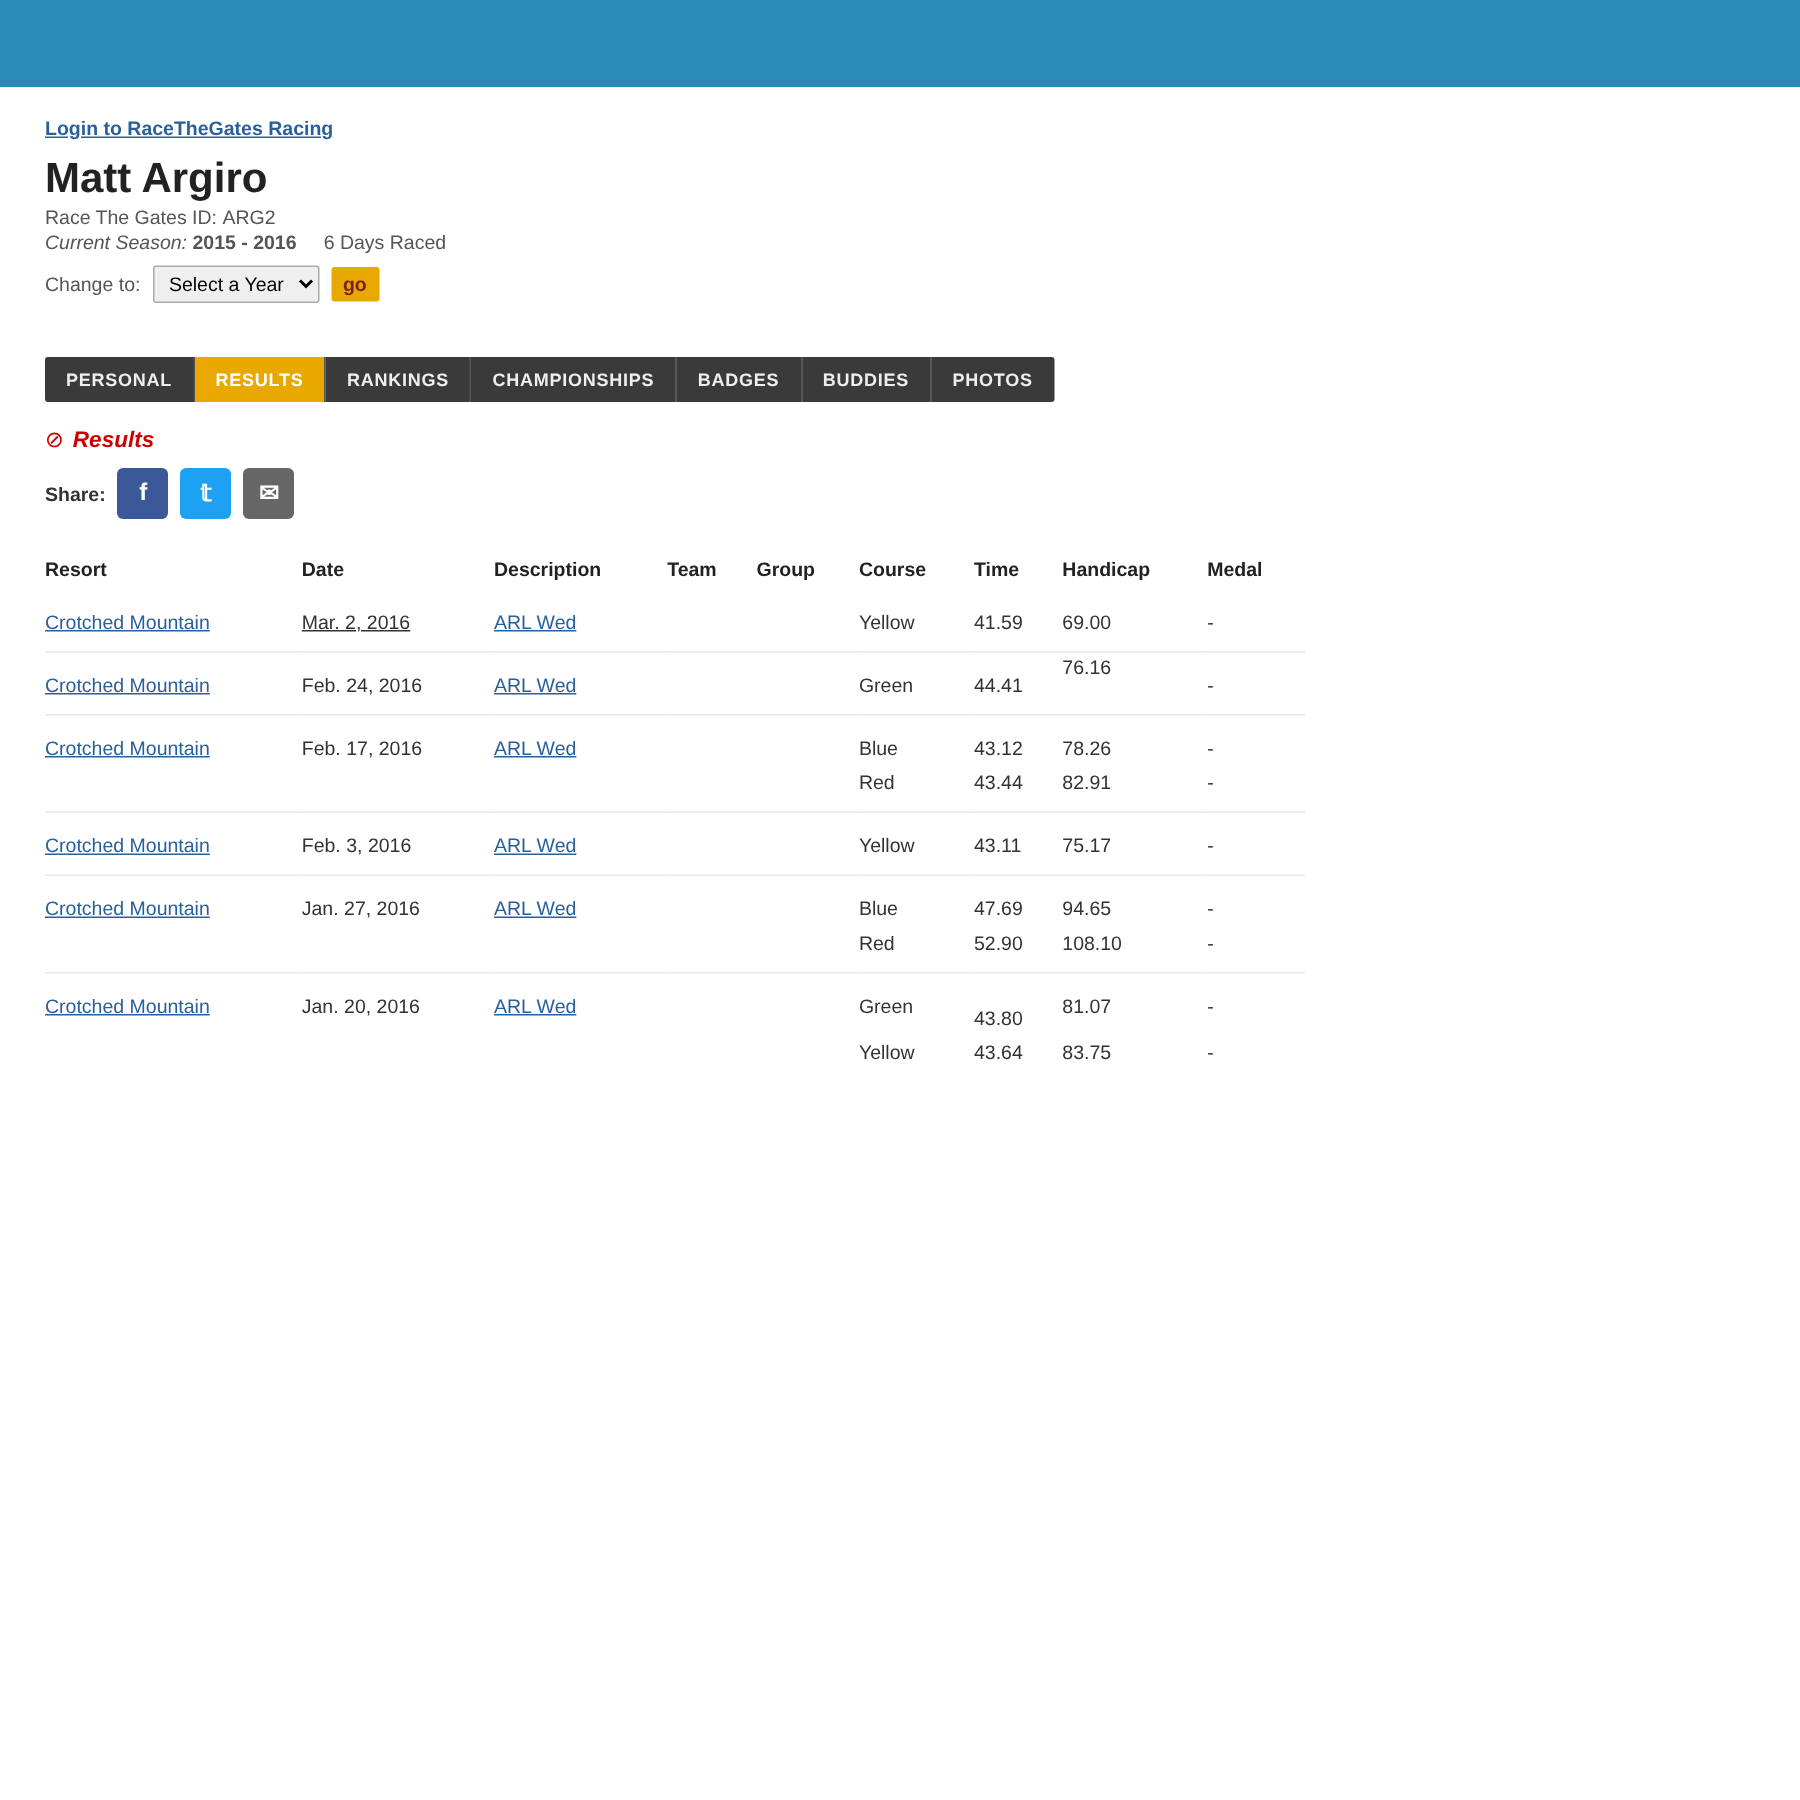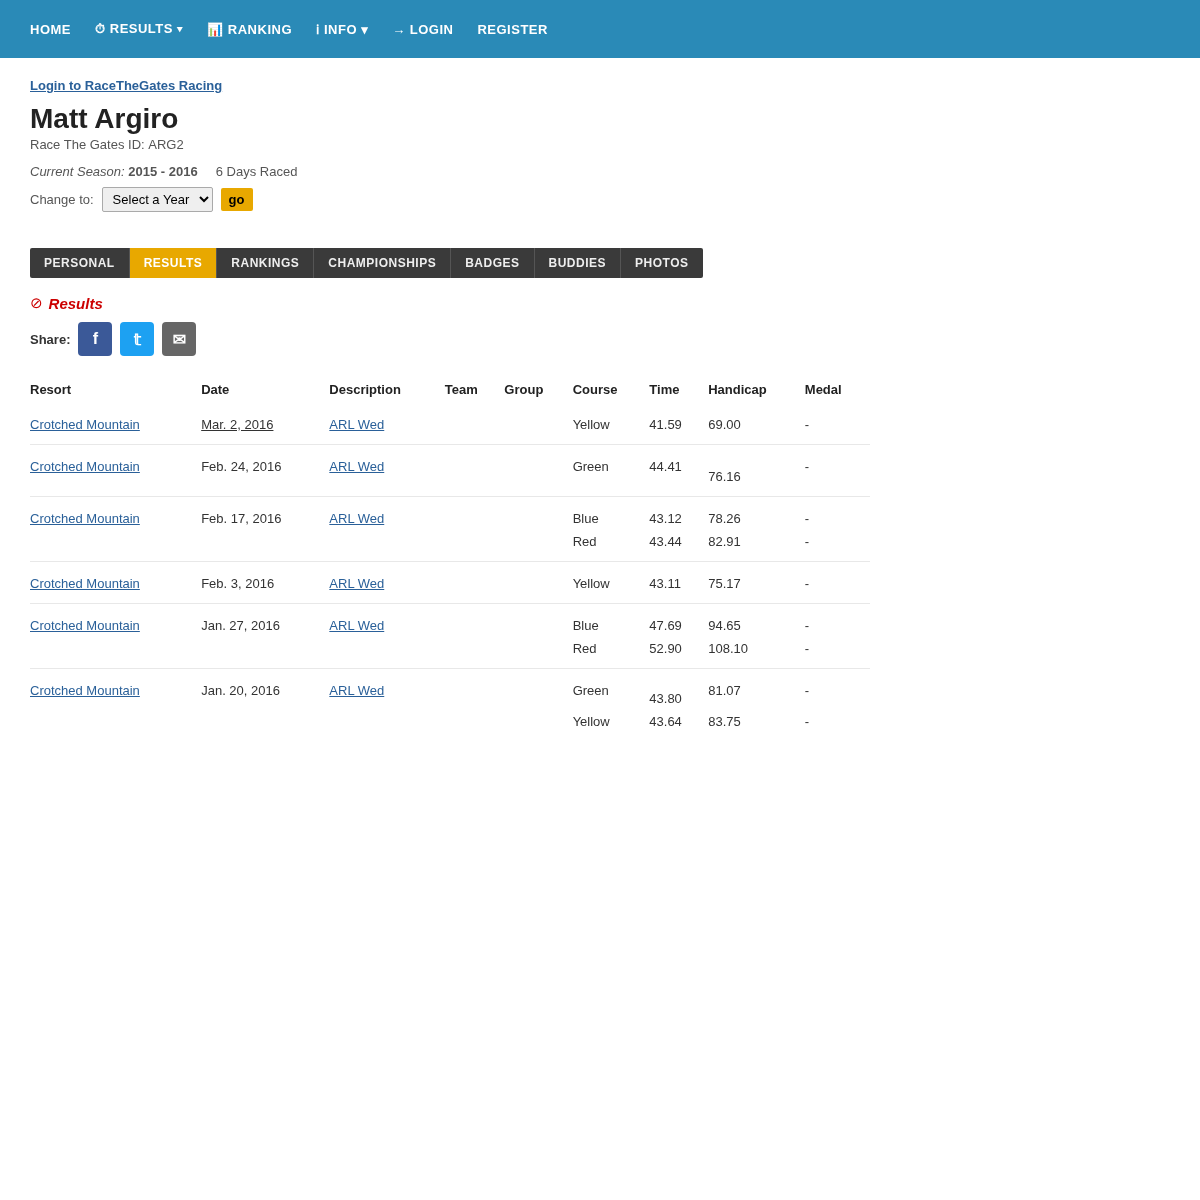--- a/index.html
+++ b/index.html
@@ -57,21 +57,21 @@
     h1.racer-name {
       font-size: 28px;
       font-weight: bold;
       color: #222;
       margin-bottom: 2px;
     }
     .racer-id {
       font-size: 13px;
       font-style: italic;
       color: #555;
-      margin-bottom: 12px;
+      margin-bottom: 2px;
     }
     .racer-id span { font-style: normal; }
     .season-info {
       font-size: 13px;
       font-style: italic;
       color: #555;
       margin-bottom: 8px;
     }
     .season-info .season-val { font-style: normal; font-weight: bold; }
     .season-info .days-val { font-style: normal; font-weight: normal; }
@@ -85,21 +85,21 @@
     }
     .change-to-row label { color: #555; }
     .change-to-row select {
       padding: 3px 6px;
       font-size: 13px;
       border: 1px solid #aaa;
       border-radius: 2px;
     }
     .go-btn {
       background: #e8a800;
-      color: #000000;
+      color: #7f1d1d;
       font-weight: bold;
       border: none;
       padding: 4px 8px;
       font-size: 13px;
       cursor: pointer;
       border-radius: 2px;
     }
 
     
     .tabs {
@@ -197,40 +197,20 @@
       color: #2a6099;
       text-decoration: underline;
       cursor: pointer;
     }
     tbody .spacer td { height: 8px; }
   </style>
 </head>
 <body>
 
 <nav>
-  <ul class="nav-links">
-    <li>
-        <a href="#">HOME</a>
-      </li>
-    <li>
-        <a href="#">⏱ RESULTS ▾</a>
-      </li>
-    <li>
-        <a href="#">📊 RANKING</a>
-      </li>
-    <li>
-        <a href="#">ℹ INFO ▾</a>
-      </li>
-    <li>
-        <a href="#">→ LOGIN</a>
-      </li>
-    <li>
-        <a href="#">REGISTER</a>
-      </li>
-  </ul>
 </nav>
 
 <div class="content">
 
   <a href="#" class="login-link">Login to RaceTheGates Racing</a>
 
   <h1 class="racer-name">Matt Argiro</h1>
   <div class="racer-id">
     <span>Race The Gates ID:</span> <span>ARG2</span>
   </div>
@@ -301,21 +281,21 @@
           <td colspan="9" style="height: 6px; border-bottom: 1px solid rgb(232, 232, 232);"></td>
         </tr>
         <tr>
           <td rowspan="1" style="padding-top: 14px;"><a href="#" class="resort-link">Crotched Mountain</a></td>
           <td rowspan="1" style="padding-top: 14px;">Feb. 24, 2016</td>
           <td rowspan="1" style="padding-top: 14px;"><a href="#" class="desc-link">ARL Wed</a></td>
           <td rowspan="1" style="padding-top: 14px;"></td>
           <td rowspan="1" style="padding-top: 14px;"></td>
           <td style="padding-top: 14px;">Green</td>
           <td style="padding-top: 14px;">44.41</td>
-          <td style="padding-top: 24px;">76.16</td>
+          <td style="padding-top: 2px;">76.16</td>
           <td style="padding-top: 14px;">-</td>
         </tr>
         <tr class="spacer">
           <td colspan="9" style="height: 6px; border-bottom: 1px solid rgb(232, 232, 232);"></td>
         </tr>
         <tr>
           <td rowspan="2" style="padding-top: 14px;"><a href="#" class="resort-link">Crotched Mountain</a></td>
           <td rowspan="2" style="padding-top: 14px;">Feb. 17, 2016</td>
           <td rowspan="2" style="padding-top: 14px;"><a href="#" class="desc-link">ARL Wed</a></td>
           <td rowspan="2" style="padding-top: 14px;"></td>

